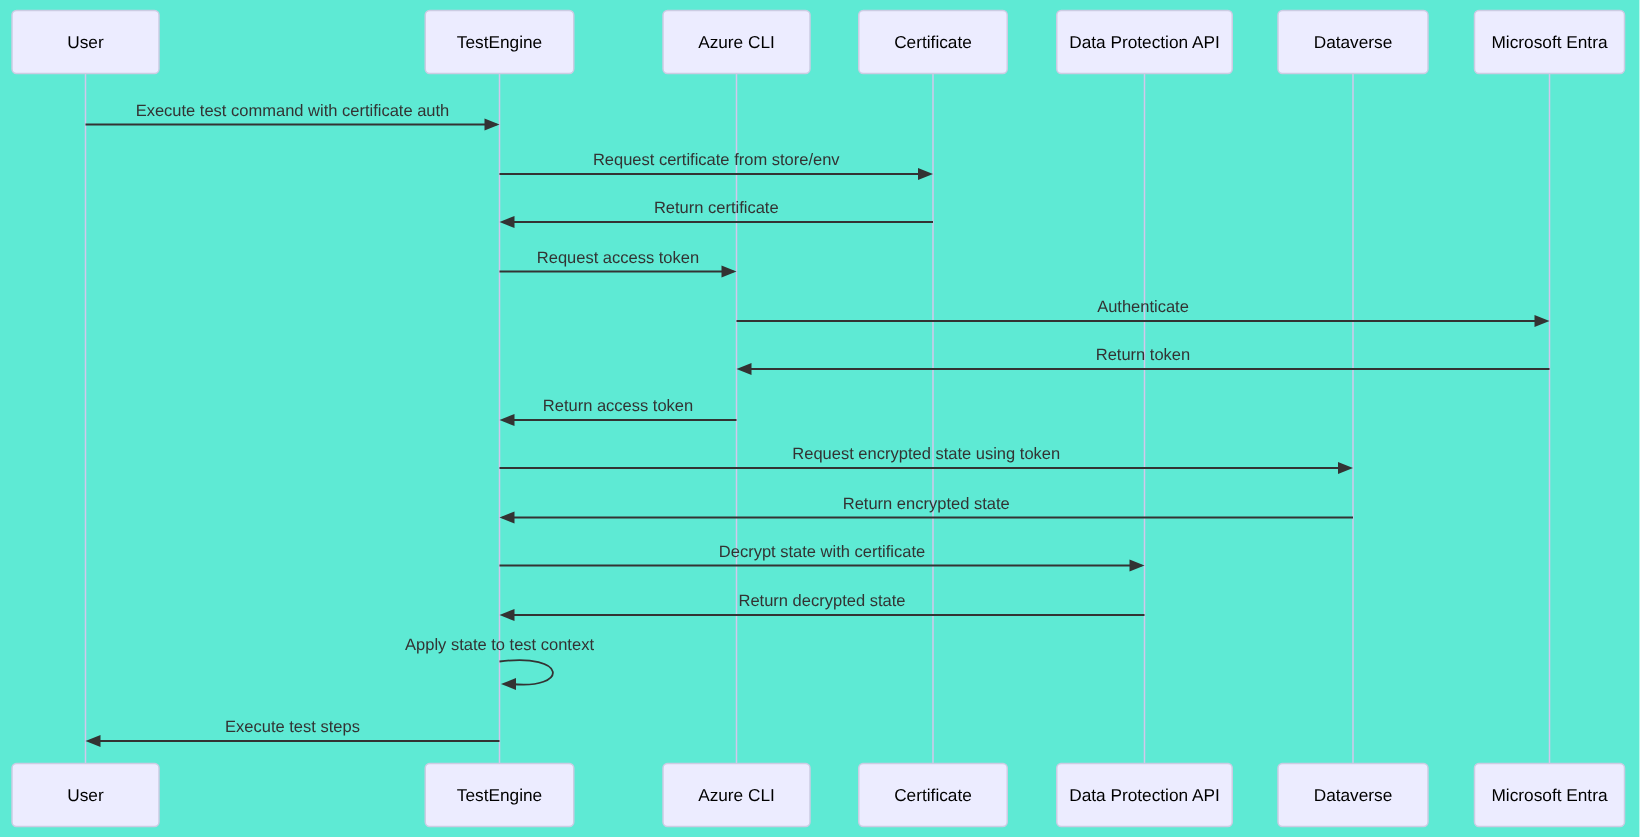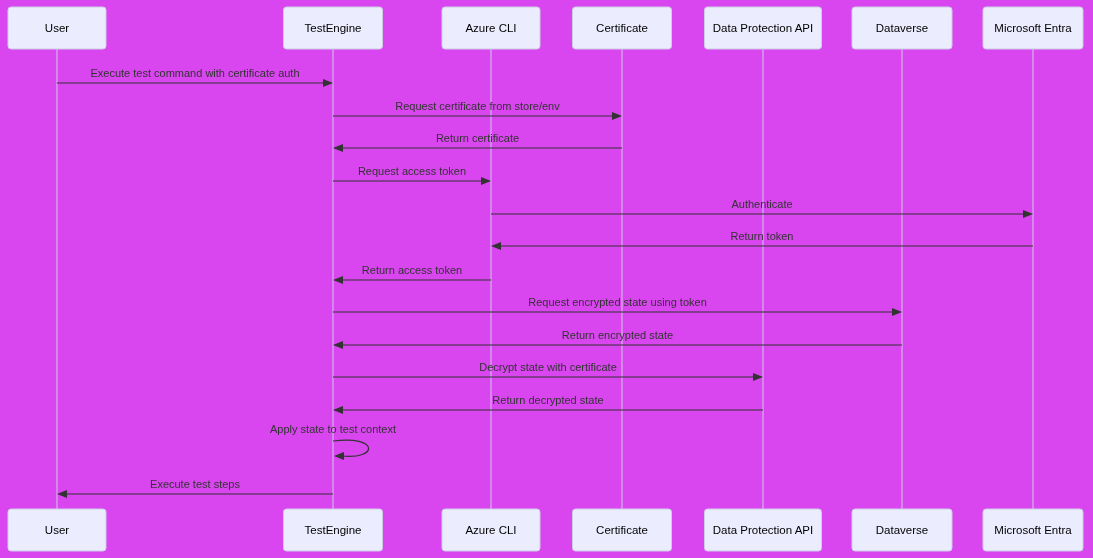--- a/index.html
+++ b/index.html
@@ -5,21 +5,21 @@
   html, body {
     margin: 0;
     padding: 0;
     background: #ffffff;
     font-family: "Liberation Sans", sans-serif;
   }
   .diagram-wrap {
     position: relative;
     width: 1093px;
     height: 558px;
-    background: #d946ef;
+    background: #5eead4;
     overflow: hidden;
   }
   svg {
     display: block;
     width: 1093px;
     height: 558px;
   }
   svg text {
     font-family: "Liberation Sans", sans-serif;
   }

